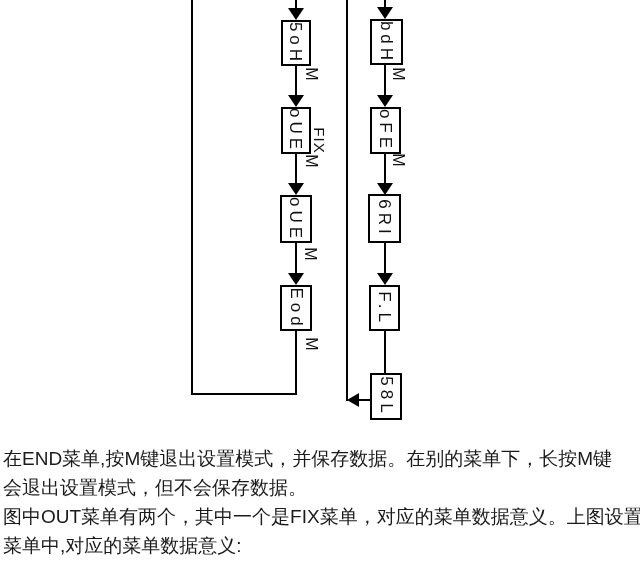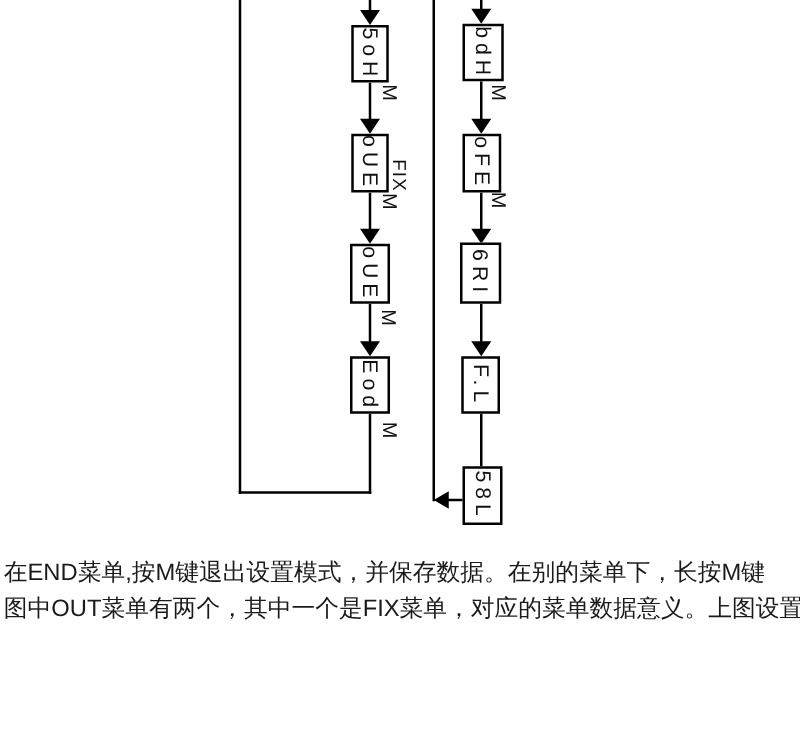--- a/index.html
+++ b/index.html
@@ -123,16 +123,18 @@
   <div class="rwrap" style="left:389px;top:151px;width:18px;height:18px;">
     <span class="mkey">M</span>
   </div>
 
   <div class="rwrap" style="left:309px;top:124px;width:20px;height:32px;">
     <span class="fixlab">FIX</span>
   </div>
 
   <div class="caption">
     <div>在END菜单,按M键退出设置模式，并保存数据。在别的菜单下，长按M键</div>
+    <div>会退出设置模式，但不会保存数据。</div>
     <div>图中OUT菜单有两个，其中一个是FIX菜单，对应的菜单数据意义。上图设置</div>
+    <div>菜单中,对应的菜单数据意义:</div>
   </div>
 
 </div>
 
 </body></html>

